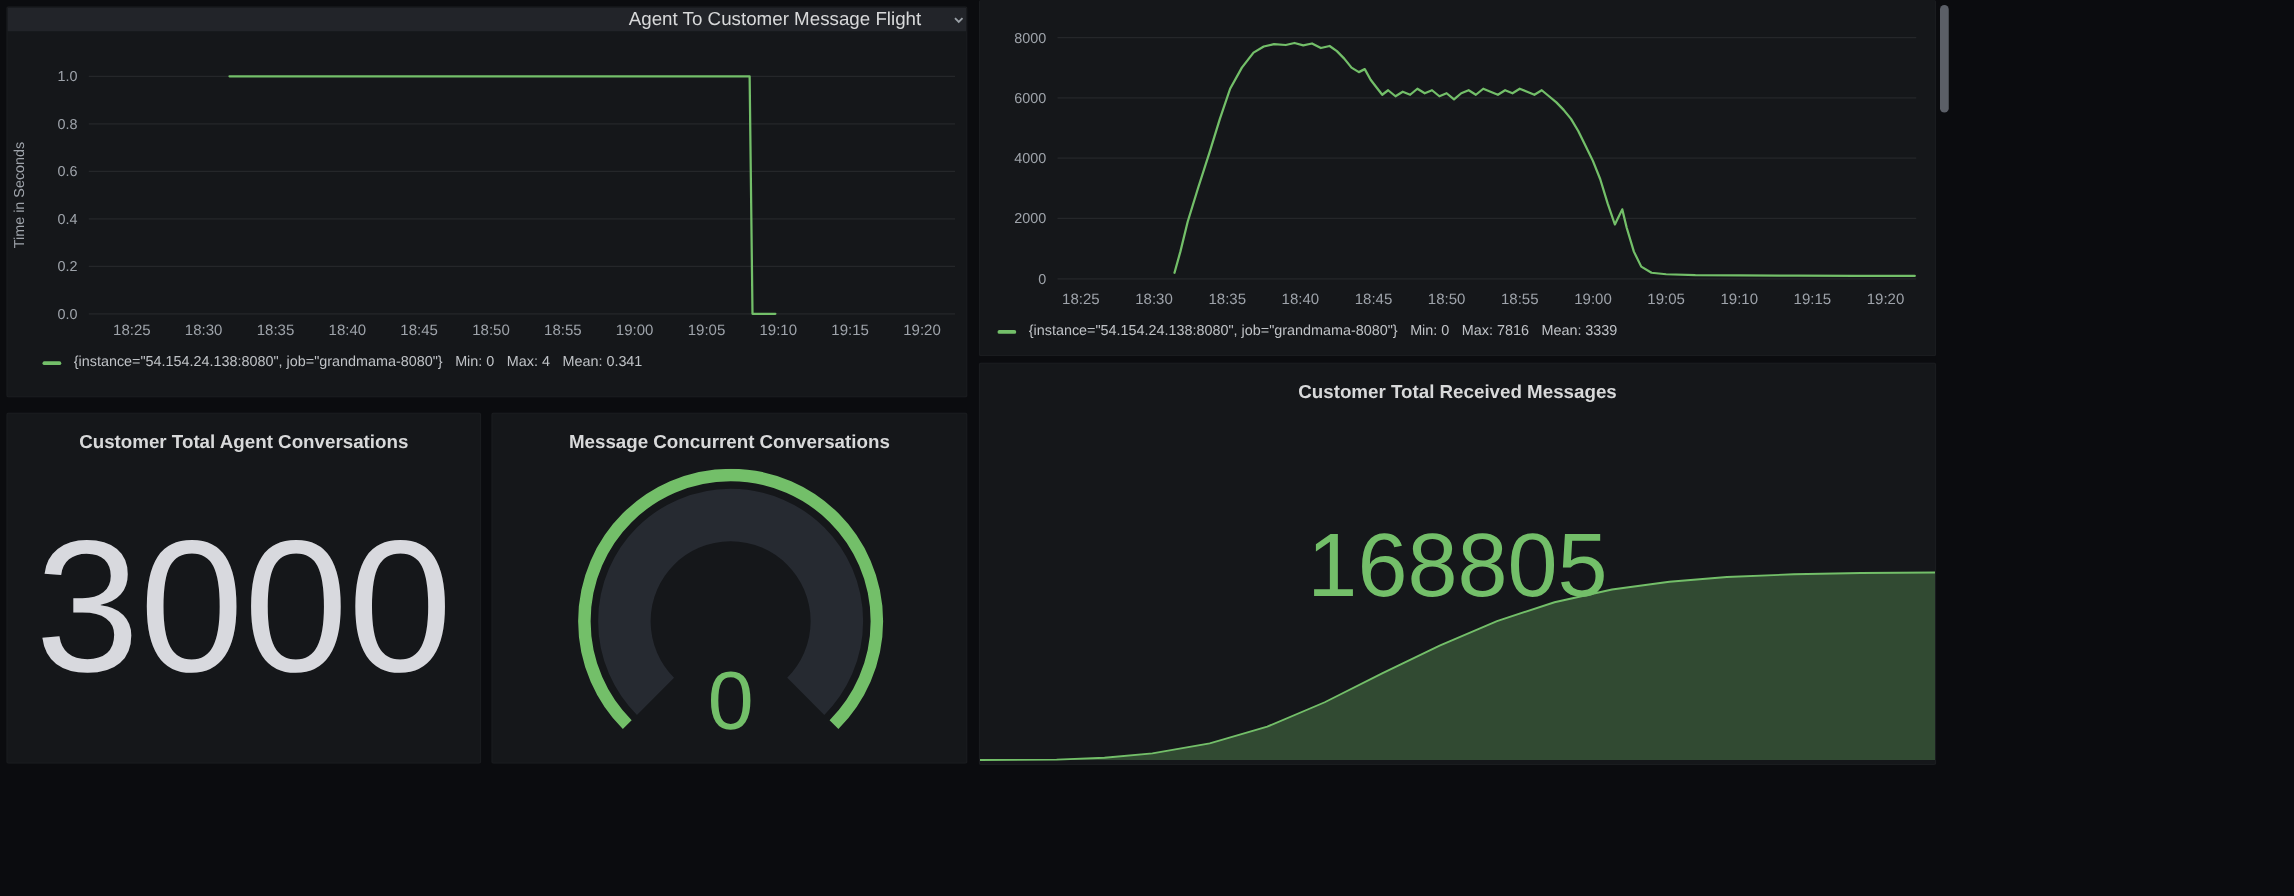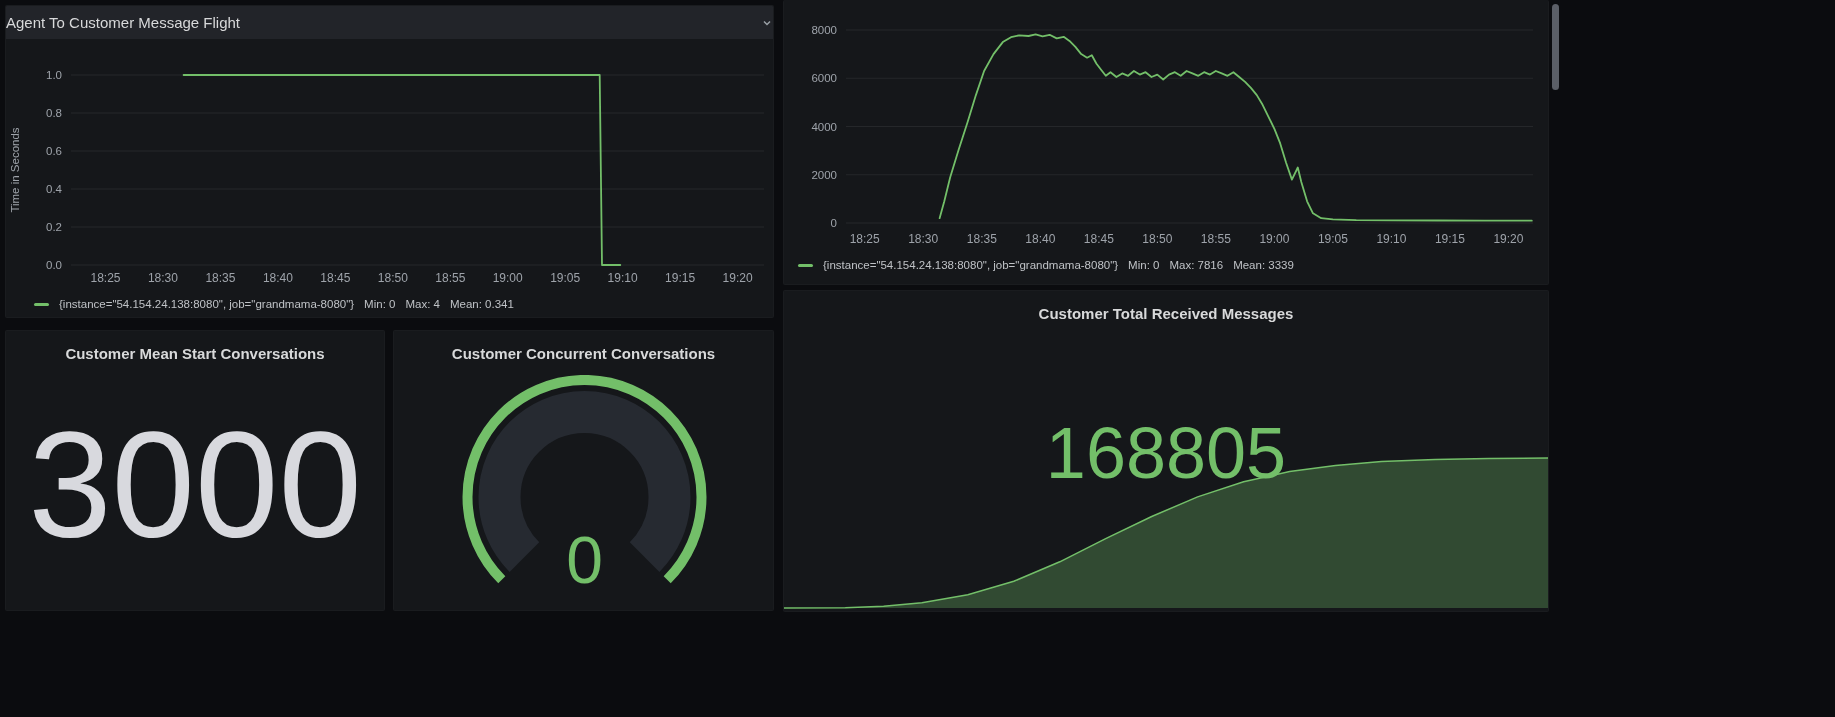--- a/index.html
+++ b/index.html
@@ -6,22 +6,22 @@
   html,body{width:1835px;height:717px;overflow:hidden;background:var(--background,#0b0c0f);
     font-family:"Liberation Sans",sans-serif}
   #root{position:absolute;top:0;left:0;width:1835px;height:717px;background:var(--background,#0b0c0f)}
   .panel{position:absolute;background:var(--panel,#15171a);border:1px solid rgba(255,255,255,0.025);
     border-radius:2px;overflow:hidden}
   #panel-flight{left:5px;top:5px;width:769px;height:313px}
   #panel-top-right{left:783px;top:0;width:766px;height:285px;border-top:none}
   #panel-start{left:5px;top:330px;width:380px;height:281px}
   #panel-gauge{left:393px;top:330px;width:381px;height:281px}
   #panel-received{left:783px;top:290px;width:766px;height:322px}
-  .panel-header{height:33px;background:var(--panel-header,#222429);display:flex;align-items:center;
-    justify-content:space-between;gap:24px;cursor:pointer}
+  .panel-header{height:19px;background:var(--panel-header,#222429);display:flex;align-items:center;
+    justify-content:flex-end;gap:24px;cursor:pointer}
   .panel-title{color:var(--title-text,#d8d9da);font-size:15px;font-weight:500;white-space:nowrap}
   .panel-title-row{height:38px;display:flex;align-items:center;justify-content:center;
     color:var(--title-text,#d8d9da);font-size:15px;font-weight:700;padding-top:6px}
   .chart-body{position:relative}
   .ts-chart{display:block}
   .legend{display:flex;align-items:center;gap:10px;height:26px;font-size:11.5px;
     color:var(--legend-text,#bfc2c6);white-space:nowrap}
   .legend-flight{padding-left:28px}
   .legend-top-right{padding-left:14px;height:30px}
   .swatch{width:15px;height:3px;border-radius:1.5px;background:var(--green,#73BF69);display:inline-block;flex:0 0 auto}
@@ -125,26 +125,26 @@
     <div class="legend legend-top-right">
       <span class="swatch"></span>
       <span class="lg-label">{instance="54.154.24.138:8080", job="grandmama-8080"}</span>
       <span class="lg-stat">Min: 0</span>
       <span class="lg-stat">Max: 7816</span>
       <span class="lg-stat">Mean: 3339</span>
     </div>
   </section>
 
   <section class="panel" id="panel-start">
-    <div class="panel-title-row">Customer Mean Start Conversations</div>
+    <div class="panel-title-row">Customer Total Agent Conversations</div>
     <div class="big-stat">3000</div>
   </section>
 
   <section class="panel" id="panel-gauge">
-    <div class="panel-title-row">Customer Concurrent Conversations</div>
+    <div class="panel-title-row">Message Concurrent Conversations</div>
     <svg class="gauge" width="381" height="240" viewBox="0 0 381 240">
       <path class="gauge-ring" d="M 107.8 204.7 A 117 117 0 1 1 273.2 204.7"></path>
       <path class="gauge-track" d="M 130.4 182.1 A 85 85 0 1 1 250.6 182.1"></path>
       <text class="gauge-value" x="190.5" y="208">0</text>
     </svg>
   </section>
 
   <section class="panel" id="panel-received">
     <div class="panel-title-row">Customer Total Received Messages</div>
     <svg id="svg-spark" class="spark" width="766" height="160" viewBox="0 0 766 160">

